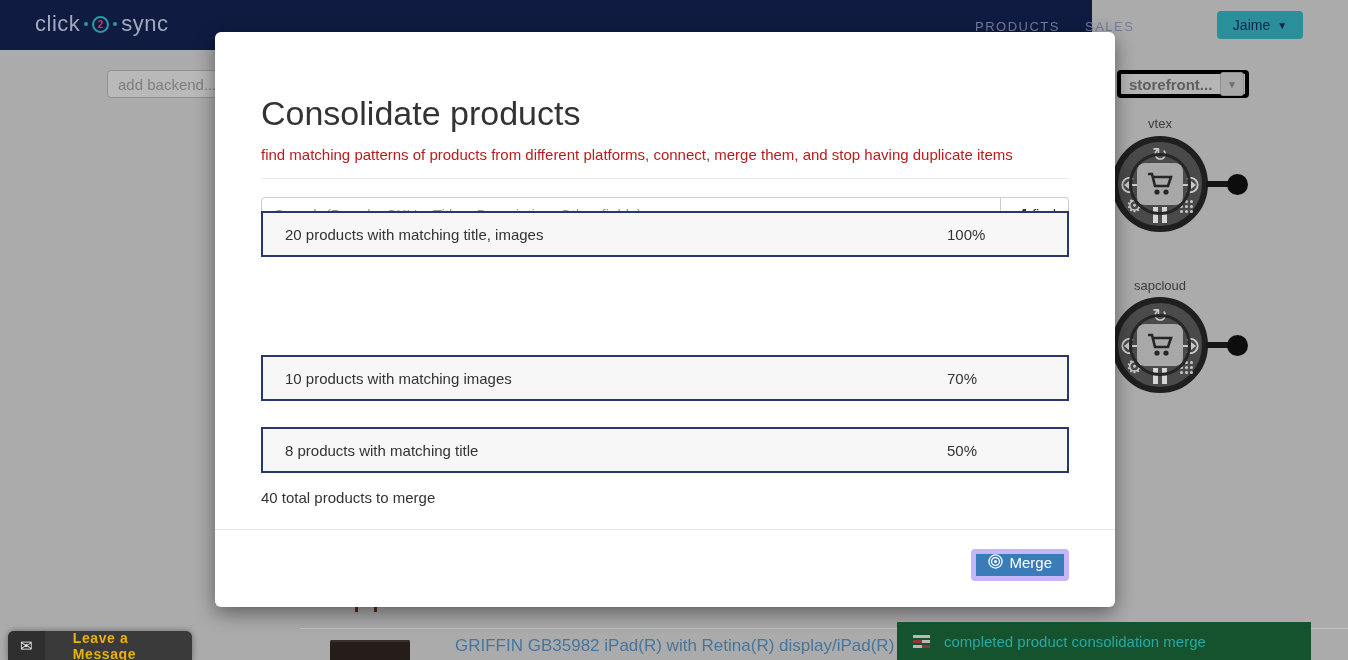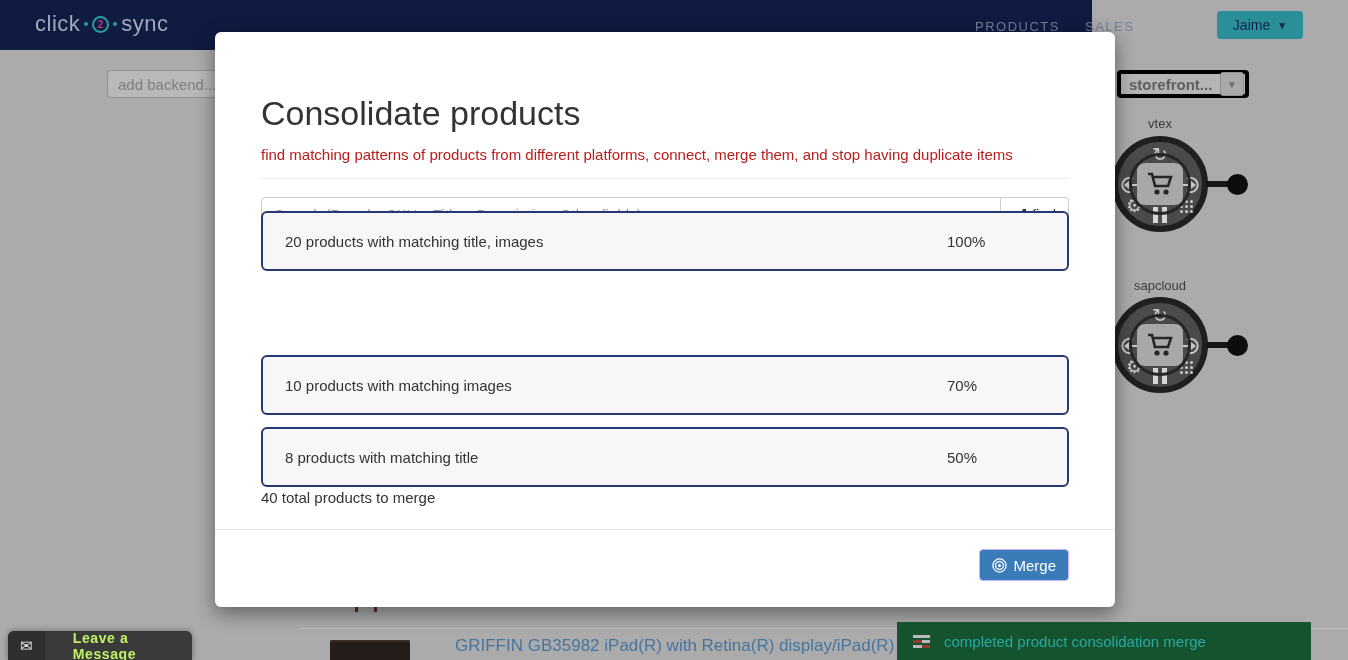--- a/index.html
+++ b/index.html
@@ -85,43 +85,43 @@
   #m-searchbar { position:absolute; left:46px; top:165px; right:46px; height:34px;
     display:flex; }
   #m-search { flex:1; height:34px; border:1px solid #ccc; border-radius:4px 0 0 4px;
     padding:0 12px; font-size:15px; color:#555; outline:none;
     font-family:inherit; background:#fff; }
   #m-search::placeholder { color:#999; }
   #m-find { width:68px; height:34px; border:1px solid #ccc; border-left:none;
     border-radius:0 4px 4px 0; background:#fff; color:#333; font-size:15px;
     display:flex; align-items:center; justify-content:center; gap:6px;
     cursor:pointer; font-family:inherit; }
-  .match-row { position:absolute; left:46px; right:46px; height:60px;
-    border:2px solid #26386e; border-radius:6px; background:#f7f7f7;
+  .match-row { position:absolute; left:46px; right:46px; height:46px;
+    border:2px solid #26386e; border-radius:0; background:#f7f7f7;
     cursor:pointer; }
   .match-row .lbl { position:absolute; left:22px; top:50%; transform:translateY(-50%);
     font-size:15px; color:#333; }
   .match-row .pct { position:absolute; left:684px; top:50%; transform:translateY(-50%);
     font-size:15px; color:#333; }
   #row-0 { top:179px; } #row-1 { top:251px; } #row-2 { top:323px; } #row-3 { top:395px; }
   #m-total { position:absolute; left:46px; top:457px; font-size:15px; color:#333; }
   .m-hr2 { position:absolute; left:0; right:0; top:497px; height:1px; background:#e5e5e5; }
   #m-merge { position:absolute; right:46px; top:517px; height:32px; padding:0 12px;
-    background:#3a7cb8; border:1px solid #c4b5fd; border-radius:4px; color:#fff;
-    font-size:15px; display:flex; align-items:center; gap:6px; cursor:pointer;
+    background:#3a7cb8; border:5px solid #c4b5fd; border-radius:4px; color:#fff;
+    font-size:15px; display:flex; align-items:flex-start; gap:6px; cursor:pointer;
     font-family:inherit; }
 
   
   #chat-tab { position:absolute; left:8px; top:631px; width:184px; height:29px;
     background:#3a3a3a; border-radius:6px 6px 0 0; z-index:40; display:flex;
     align-items:center; cursor:pointer; box-shadow:0 0 6px rgba(0,0,0,.4); }
   #chat-tab .env { width:38px; height:29px; background:#2f2f2f;
     border-radius:6px 0 0 0; display:flex; align-items:center; justify-content:center;
     color:#e8e8e8; font-size:15px; }
-  #chat-tab .txt { color:#bef264; font-size:14px; font-weight:bold;
+  #chat-tab .txt { color:#eab308; font-size:14px; font-weight:bold;
     letter-spacing:.6px; margin-left:28px; }
 
   
   #toast { position:absolute; left:897px; top:622px; width:414px; height:38px;
     background:#14532d; z-index:40; display:flex; align-items:center;
     cursor:pointer; }
   #toast .bars { width:17px; margin-left:16px; display:flex; flex-direction:column;
     gap:2px; }
   #toast .bars i { display:block; height:3px; }
   #toast .b1 { background:#b9b9b9; }

